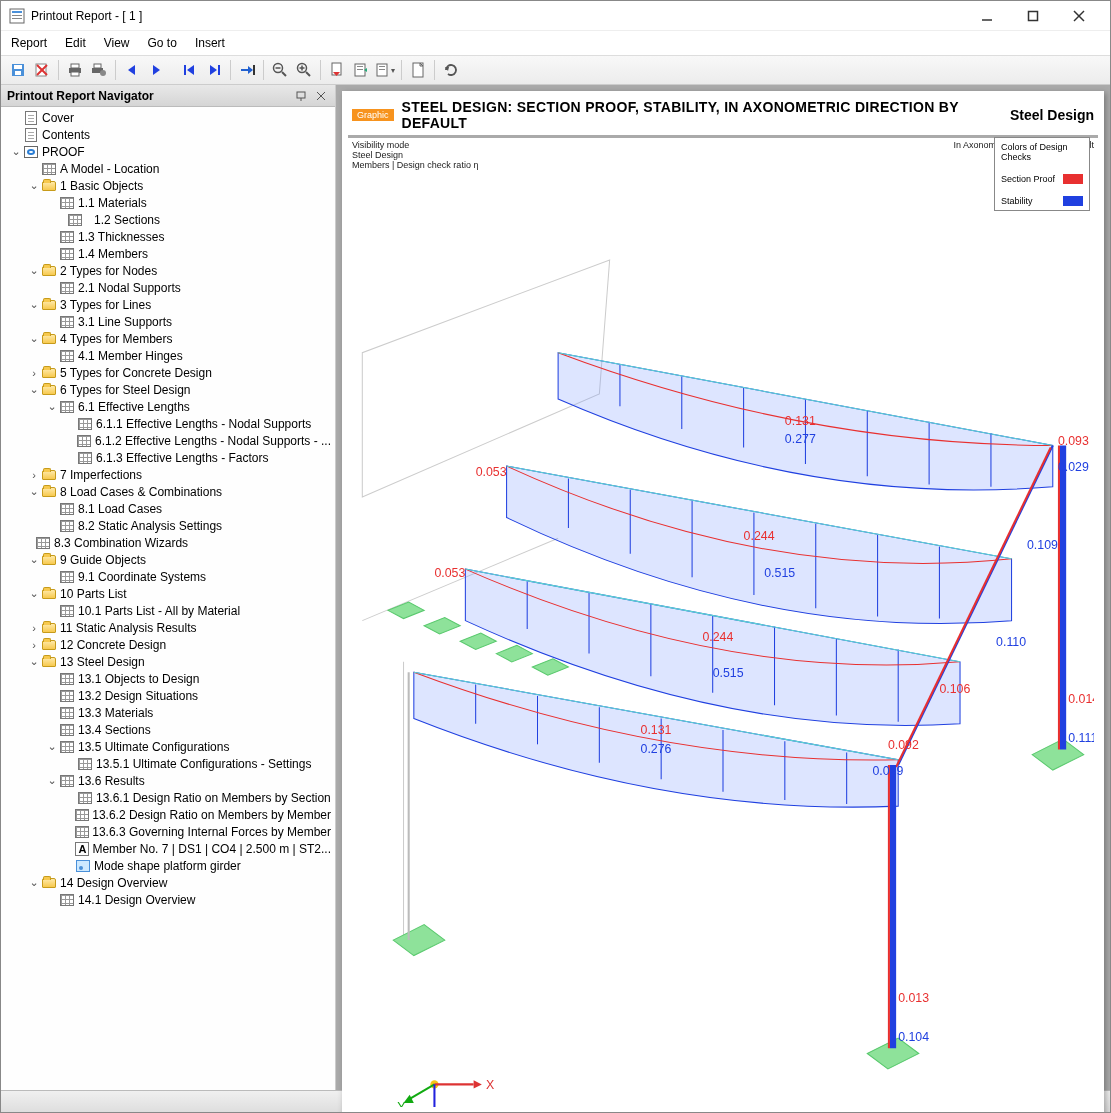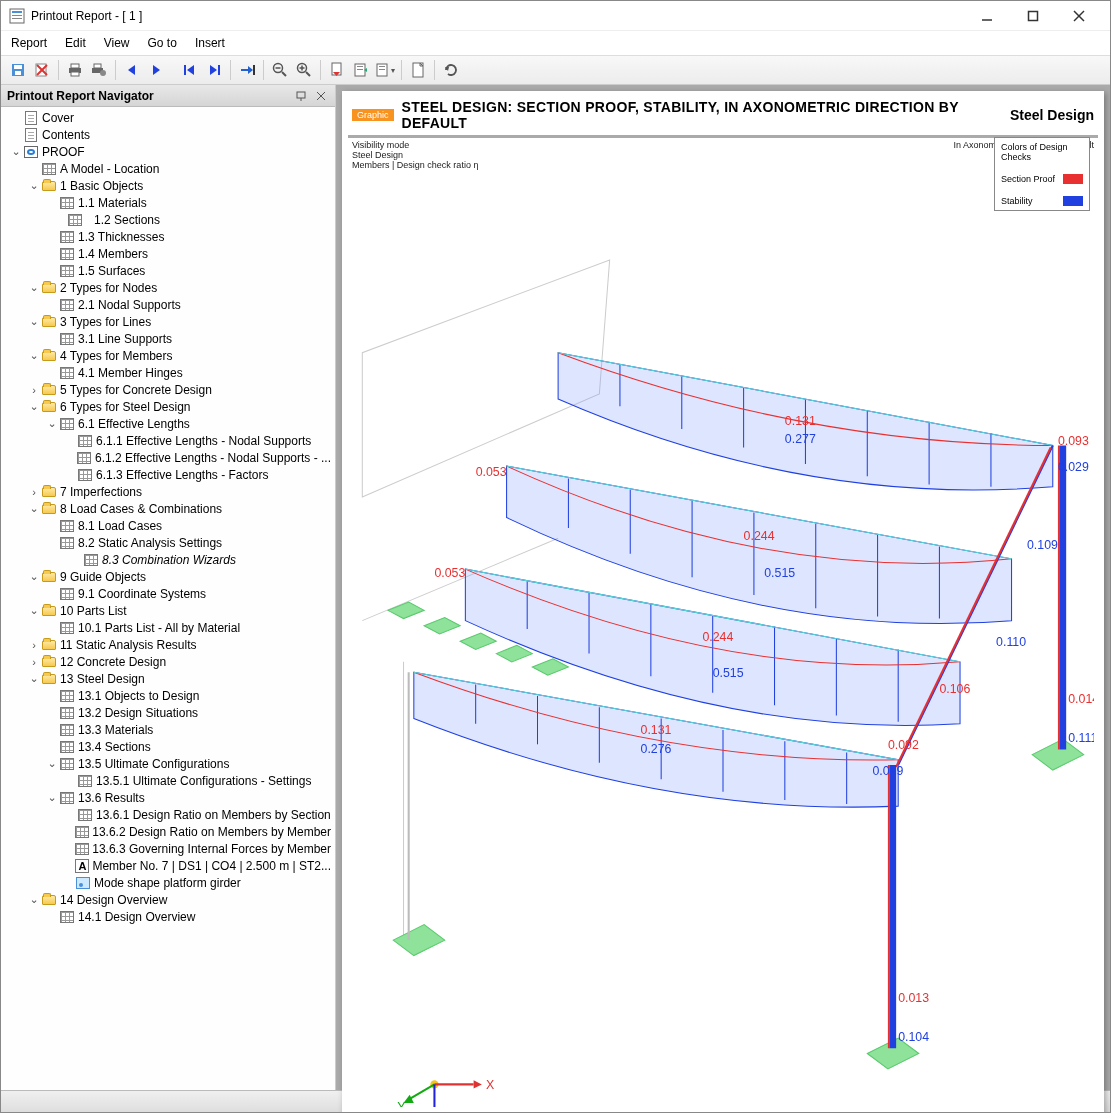--- a/index.html
+++ b/index.html
@@ -291,27 +291,20 @@
           </span>
           <span>1.3 Thicknesses</span>
         </div>
         <div class="tree-row" style="padding-left: 44px;">
           <span class="tw"></span>
           <span class="ic">
             <span class="grid"></span>
           </span>
           <span>1.4 Members</span>
         </div>
-        <div class="tree-row" style="padding-left: 44px;">
-          <span class="tw"></span>
-          <span class="ic">
-            <span class="grid"></span>
-          </span>
-          <span>1.5 Surfaces</span>
-        </div>
         <div class="tree-row" style="padding-left: 26px;">
           <span class="tw">⌄</span>
           <span class="ic">
             <span class="folder"></span>
           </span>
           <span>2 Types for Nodes</span>
         </div>
         <div class="tree-row" style="padding-left: 44px;">
           <span class="tw"></span>
           <span class="ic">
@@ -410,21 +403,21 @@
           </span>
           <span>8.1 Load Cases</span>
         </div>
         <div class="tree-row" style="padding-left: 44px;">
           <span class="tw"></span>
           <span class="ic">
             <span class="grid"></span>
           </span>
           <span>8.2 Static Analysis Settings</span>
         </div>
-        <div class="tree-row" style="padding-left: 68px; font-style: italic;">
+        <div class="tree-row" style="padding-left: 20px;">
           <span class="tw"></span>
           <span class="ic">
             <span class="grid"></span>
           </span>
           <span>8.3 Combination Wizards</span>
         </div>
         <div class="tree-row" style="padding-left: 26px;">
           <span class="tw">⌄</span>
           <span class="ic">
             <span class="folder"></span>

